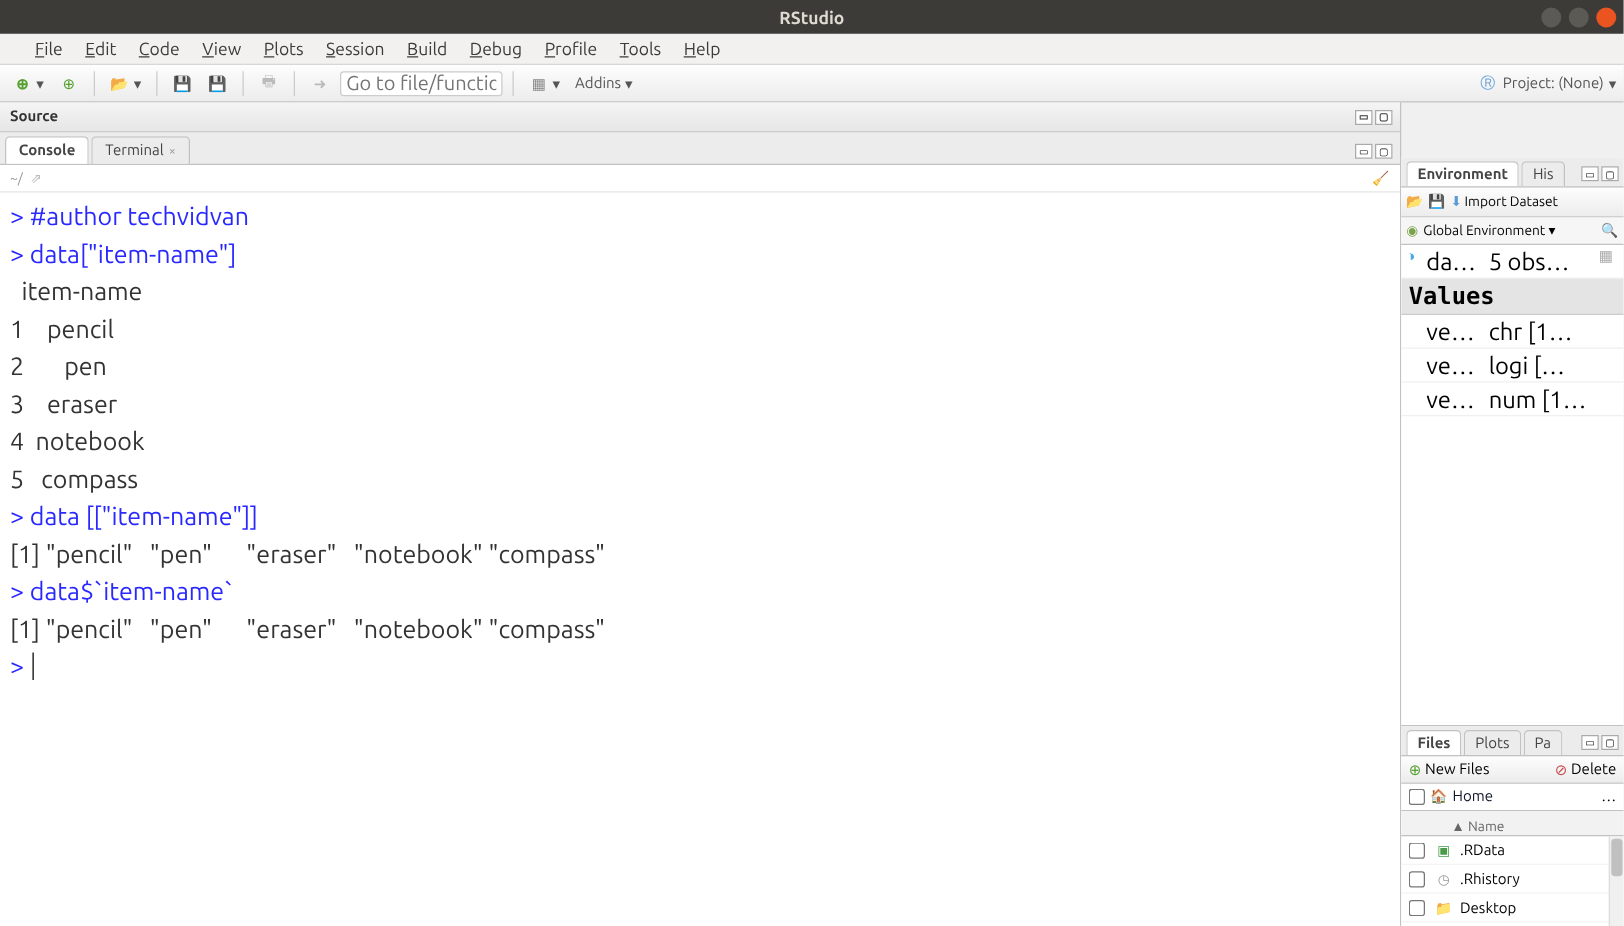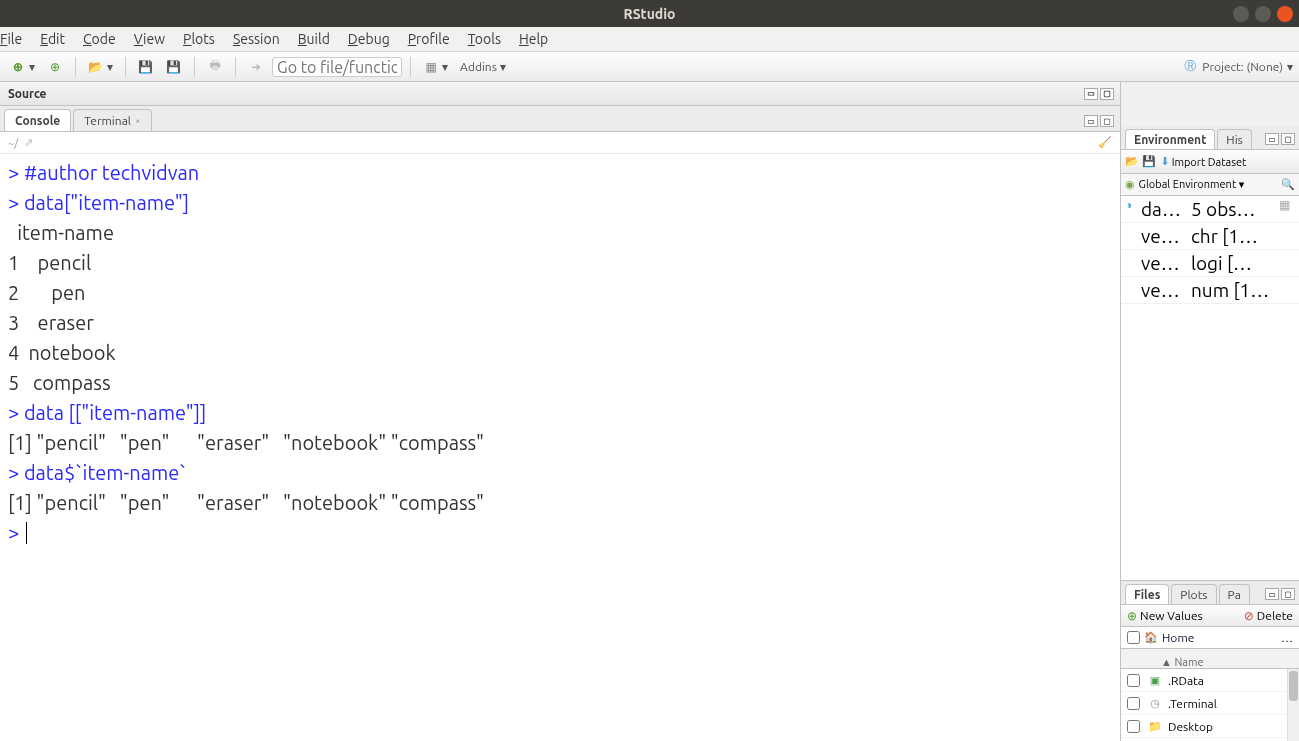--- a/index.html
+++ b/index.html
@@ -4,21 +4,21 @@
 <style>
 * { box-sizing: border-box; margin: 0; padding: 0; font-family: "Ubuntu", "Segoe UI", sans-serif; }
 html, body { height: 100%; overflow: hidden; background: #f0f0f0; }
 
 .titlebar { height: 27px; background: #3c3b37; color: #dfdbd2; display: flex; align-items: center; position: relative; font-size: 14px; font-weight: bold; }
 .titlebar .title { position: absolute; left: 50%; transform: translateX(-50%); }
 .titlebar .win-controls { position: absolute; right: 6px; display: flex; gap: 6px; }
 .win-btn { width: 16px; height: 16px; border-radius: 50%; display: flex; align-items: center; justify-content: center; font-size: 9px;}
 .win-min { background: #5b5a55;} .win-max { background: #5b5a55;} .win-close { background: #e95420; }
 
-.menubar { height: 25px; background: #f2f1f0; display: flex; align-items: center; gap: 18px; padding: 0 0; font-size: 14px; color: #3c3c3c; border-bottom: 1px solid #d7d7d7;}
+.menubar { height: 25px; background: #f2f1f0; display: flex; align-items: center; gap: 18px; padding: 0 28px; font-size: 14px; color: #3c3c3c; border-bottom: 1px solid #d7d7d7;}
 .menubar span .ul { text-decoration: underline; }
 
 .toolbar { height: 30px; background: linear-gradient(#fdfdfd,#ececec); border-bottom: 1px solid #c2c2c2; display: flex; align-items: center; padding: 0 6px; gap: 4px; font-size: 12px;}
 .tb-sep { width:1px; height:20px; background:#ccc; margin:0 4px;}
 .tb-btn { display:flex; align-items:center; gap:3px; padding:2px 4px; color:#555; }
 .tb-iconbox { width:16px; height:16px; display:inline-flex; align-items:center; justify-content:center; }
 .goto-input { border:1px solid #ccc; border-radius:3px; height:20px; width:130px; padding:0 4px; font-size:16px; color:#888; background:#fff;}
 .spacer { flex:1; }
 .proj { color:#555; display:flex; align-items:center; gap:4px;}
 
@@ -197,20 +197,21 @@
         <span style="flex:1"></span>
         <span style="color:#999;">🔍</span>
       </div>
       <div class="env-body">
         <div class="env-row">
           <span class="ico-left">◑</span>
           <span class="n">da…</span>
           <span class="v">5 obs…</span>
           <span class="ico-right">▦</span>
         </div>
+        <div class="env-section">Values</div>
         <div class="env-row">
           <span class="ico-left"></span>
             <span class="n">ve…</span>
             <span class="v">chr [1…</span>
         </div>
         <div class="env-row">
           <span class="ico-left"></span>
             <span class="n">ve…</span>
             <span class="v">logi […</span>
         </div>
@@ -228,21 +229,21 @@
         <div class="mini-tab"><span>Plots</span></div>
         <div class="mini-tab"><span>Pa</span></div>
         <div class="win-icons">
           <div class="wi">▭</div>
           <div class="wi">▢</div>
         </div>
       </div>
       <div class="file-toolbar">
         <span style="display:flex;align-items:center;gap:3px;">
             <span style="color:#55a030;">⊕</span>
-            <span>New Values</span>
+            <span>New Files</span>
           </span>
         <span style="flex:1"></span>
         <span style="display:flex;align-items:center;gap:3px;">
             <span style="color:#c94c4c;">⊘</span>
             <span>Delete</span>
           </span>
       </div>
       <div class="file-path">
         <input type="checkbox" style="">
         <span class="file-ico" style="color:#c94c4c;">🏠</span>
@@ -255,21 +256,21 @@
       </div>
       <div class="file-list" style="position:relative;">
         <div class="file-row">
           <input type="checkbox" style="">
           <span class="file-ico" style="color:#4a9c4a;">▣</span>
           <span>.RData</span>
         </div>
         <div class="file-row">
           <input type="checkbox" style="">
           <span class="file-ico" style="color:#999;">◷</span>
-          <span>.Terminal</span>
+          <span>.Rhistory</span>
         </div>
         <div class="file-row">
           <input type="checkbox" style="">
           <span class="file-ico" style="color:#d8a23a;">📁</span>
           <span>Desktop</span>
         </div>
         <div class="scrollbar-fake">
             <div class="thumb"></div>
           </div>
       </div>

